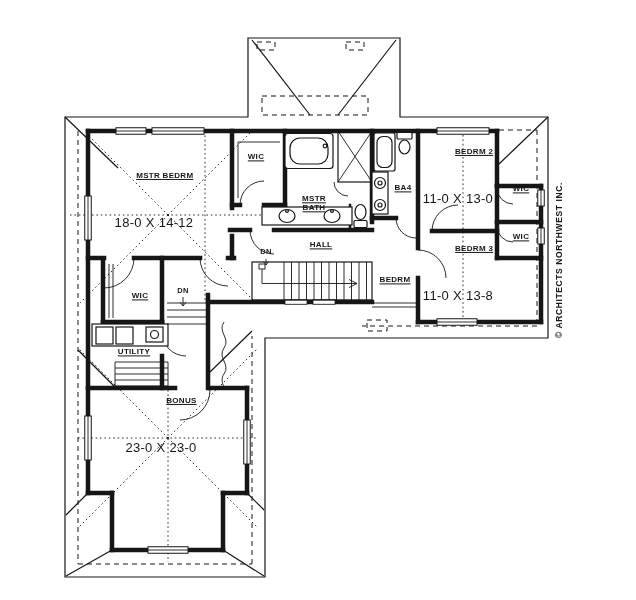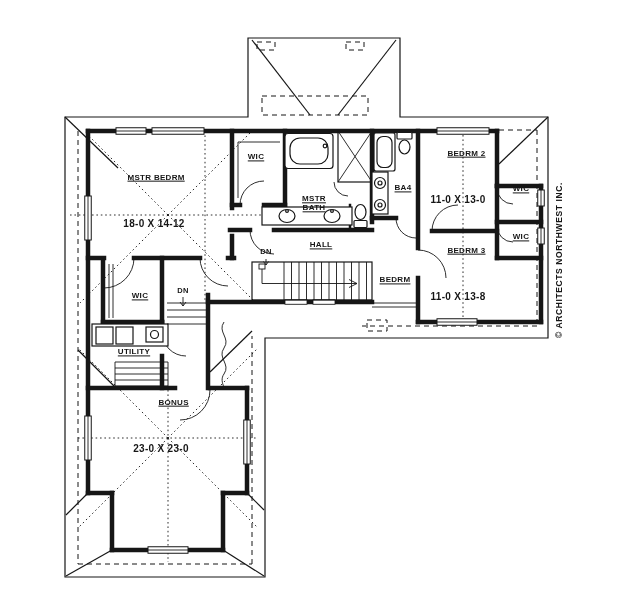--- a/index.html
+++ b/index.html
@@ -14,21 +14,21 @@
   .d{stroke:#161616;stroke-width:1;fill:none;stroke-dasharray:5 4;}
   .dot{stroke:#161616;stroke-width:0.9;fill:none;stroke-dasharray:1.6 2.8;}
   .win{fill:#ffffff;stroke:#161616;stroke-width:1;}
   .fx{fill:#ffffff;stroke:#161616;stroke-width:1.2;}
   .gap{fill:#ffffff;stroke:#161616;stroke-width:0.8;}
   
   .lbl{position:absolute;transform:translate(-50%,-50%);display:flex;flex-direction:column;
        align-items:flex-end;text-align:center;color:#161616;pointer-events:none;
        font-weight:bold;font-size:8px;line-height:1.15;letter-spacing:0.3px;white-space:nowrap;}
   .lbl .nm{text-decoration:underline;}
-  .lbl .dm{font-size:10px;font-weight:bold;margin-top:36px;}
+  .lbl .dm{font-size:13px;font-weight:normal;margin-top:36px;}
   .lbl .nm.narrow{white-space:normal;width:34px;margin-top:27px;}
   .dnlbl{font-size:7.5px;}
   .credit{position:absolute;transform:translate(-50%,-50%) rotate(-90deg);color:#161616;
           font-size:8.5px;font-weight:bold;letter-spacing:0.6px;white-space:nowrap;pointer-events:none;}
 </style>
 </head>
 <body>
 
 <div class="stage">
 

